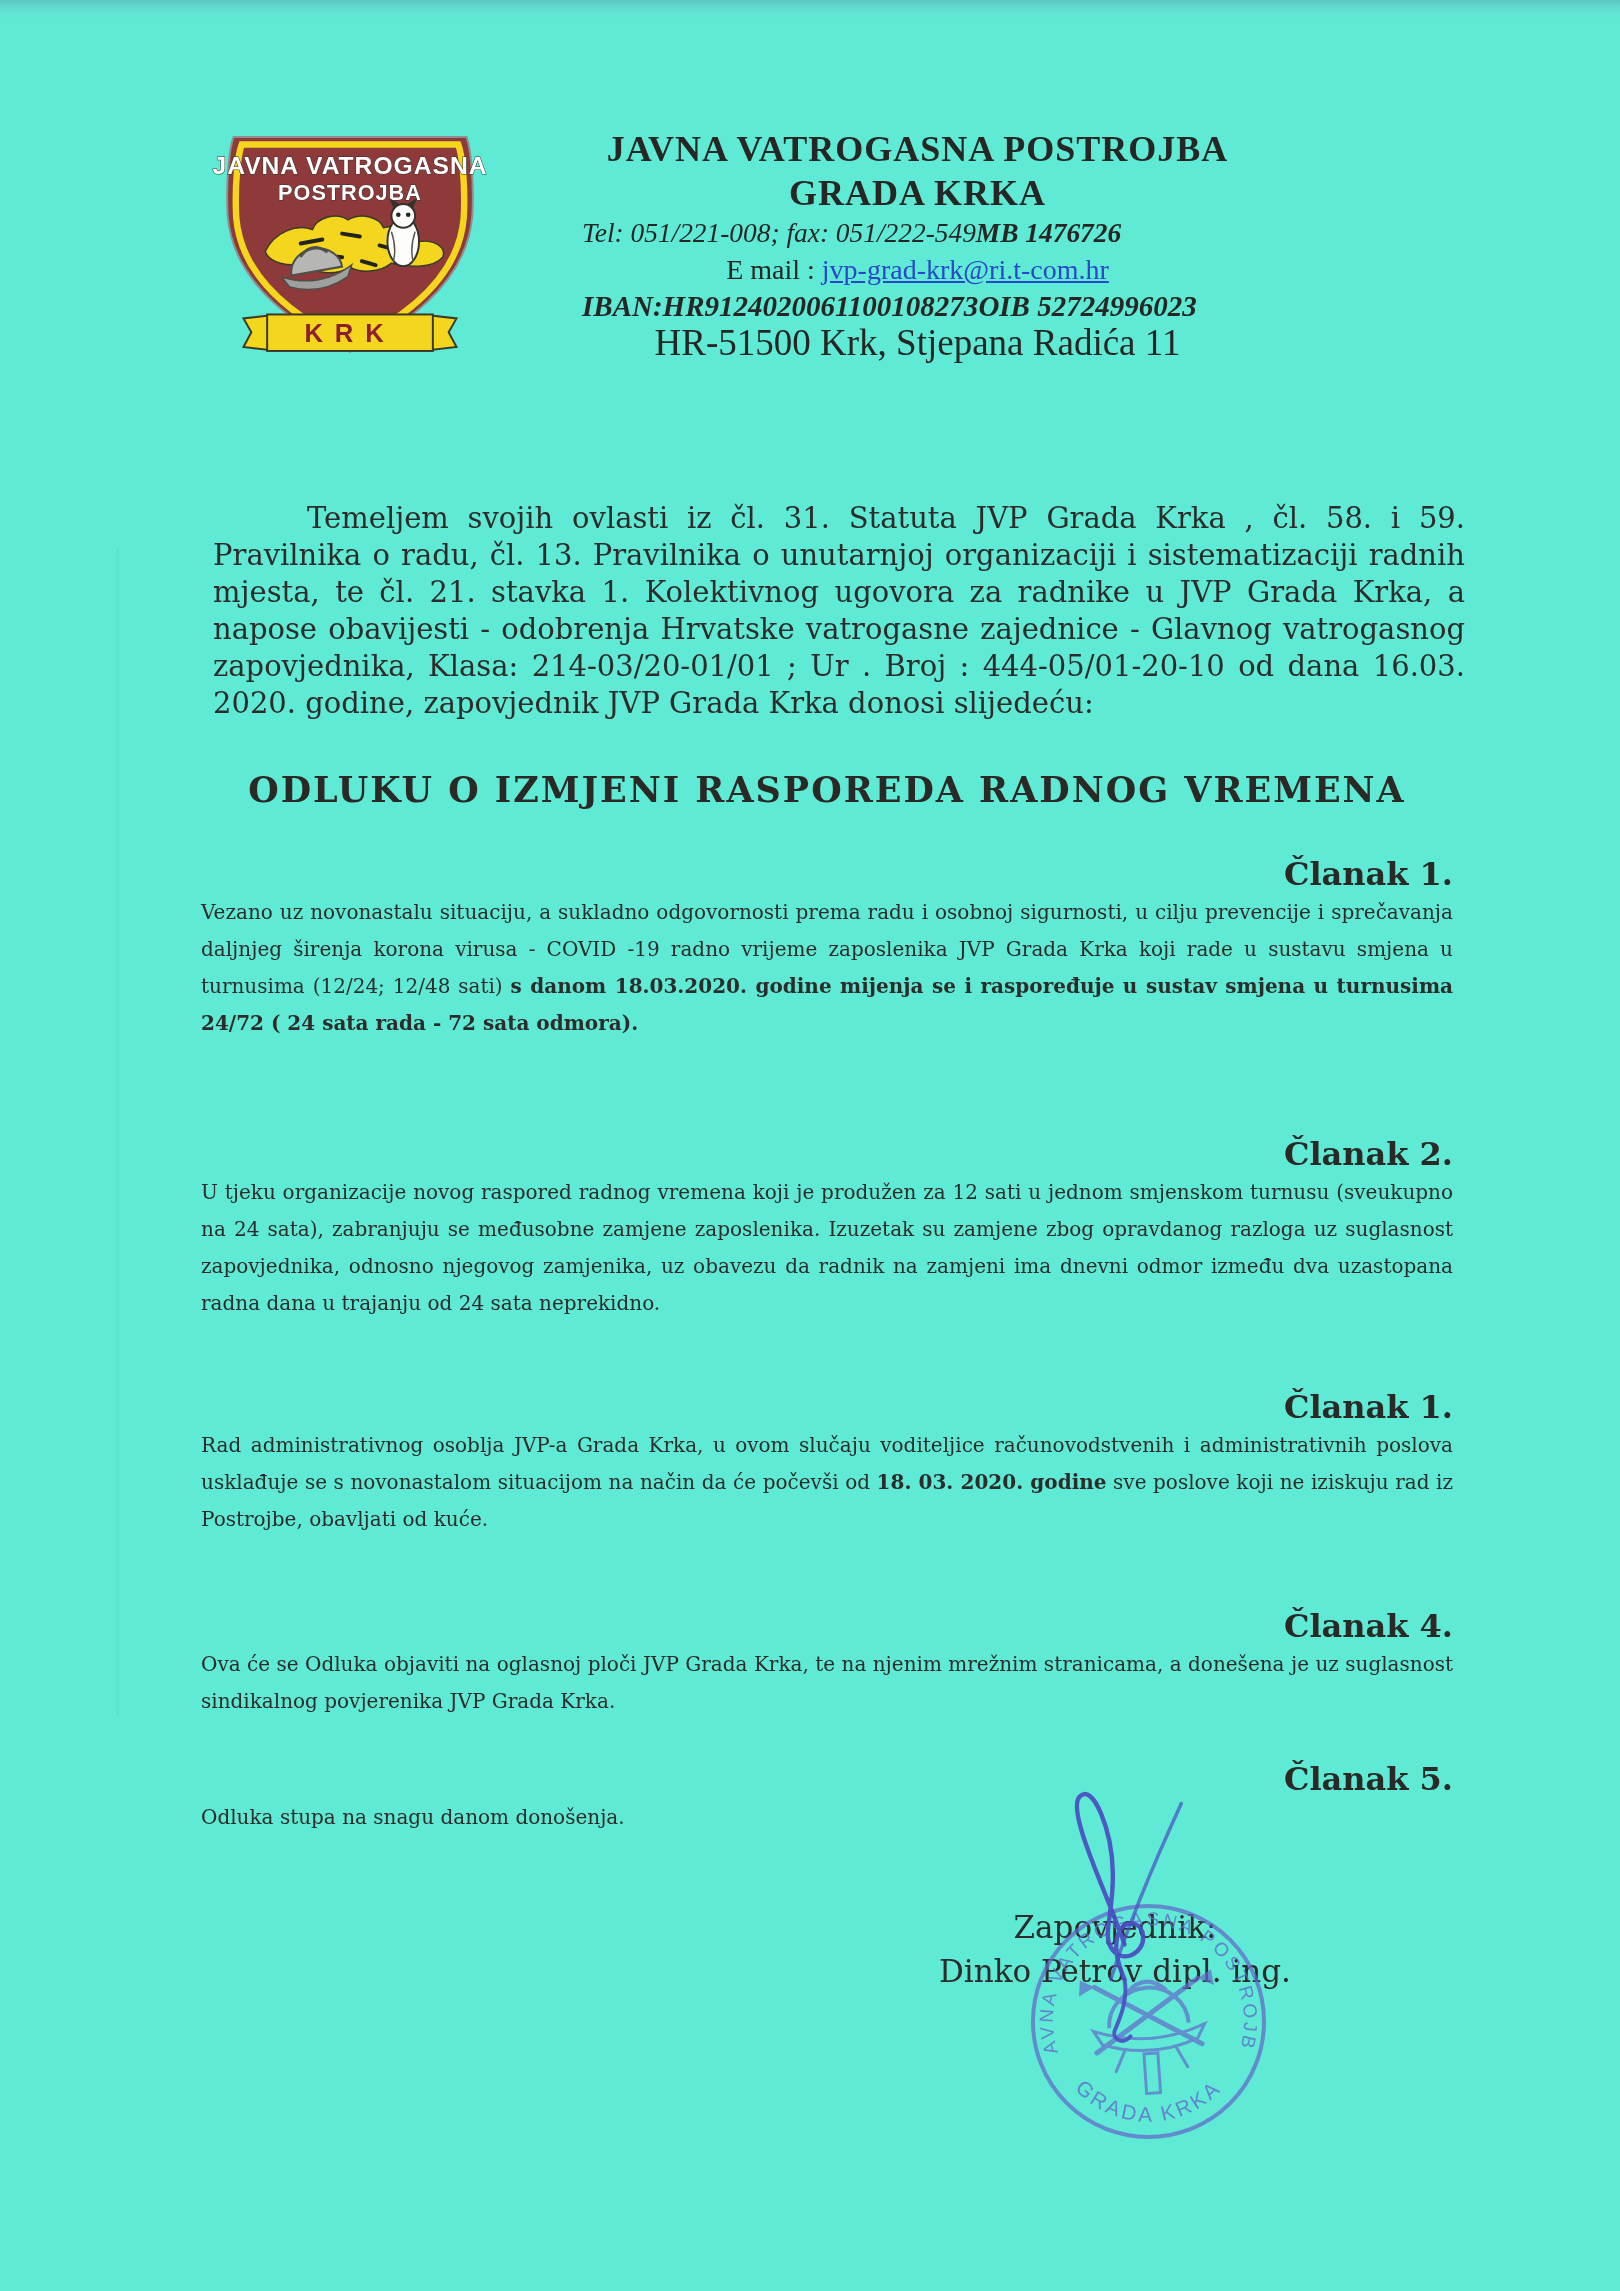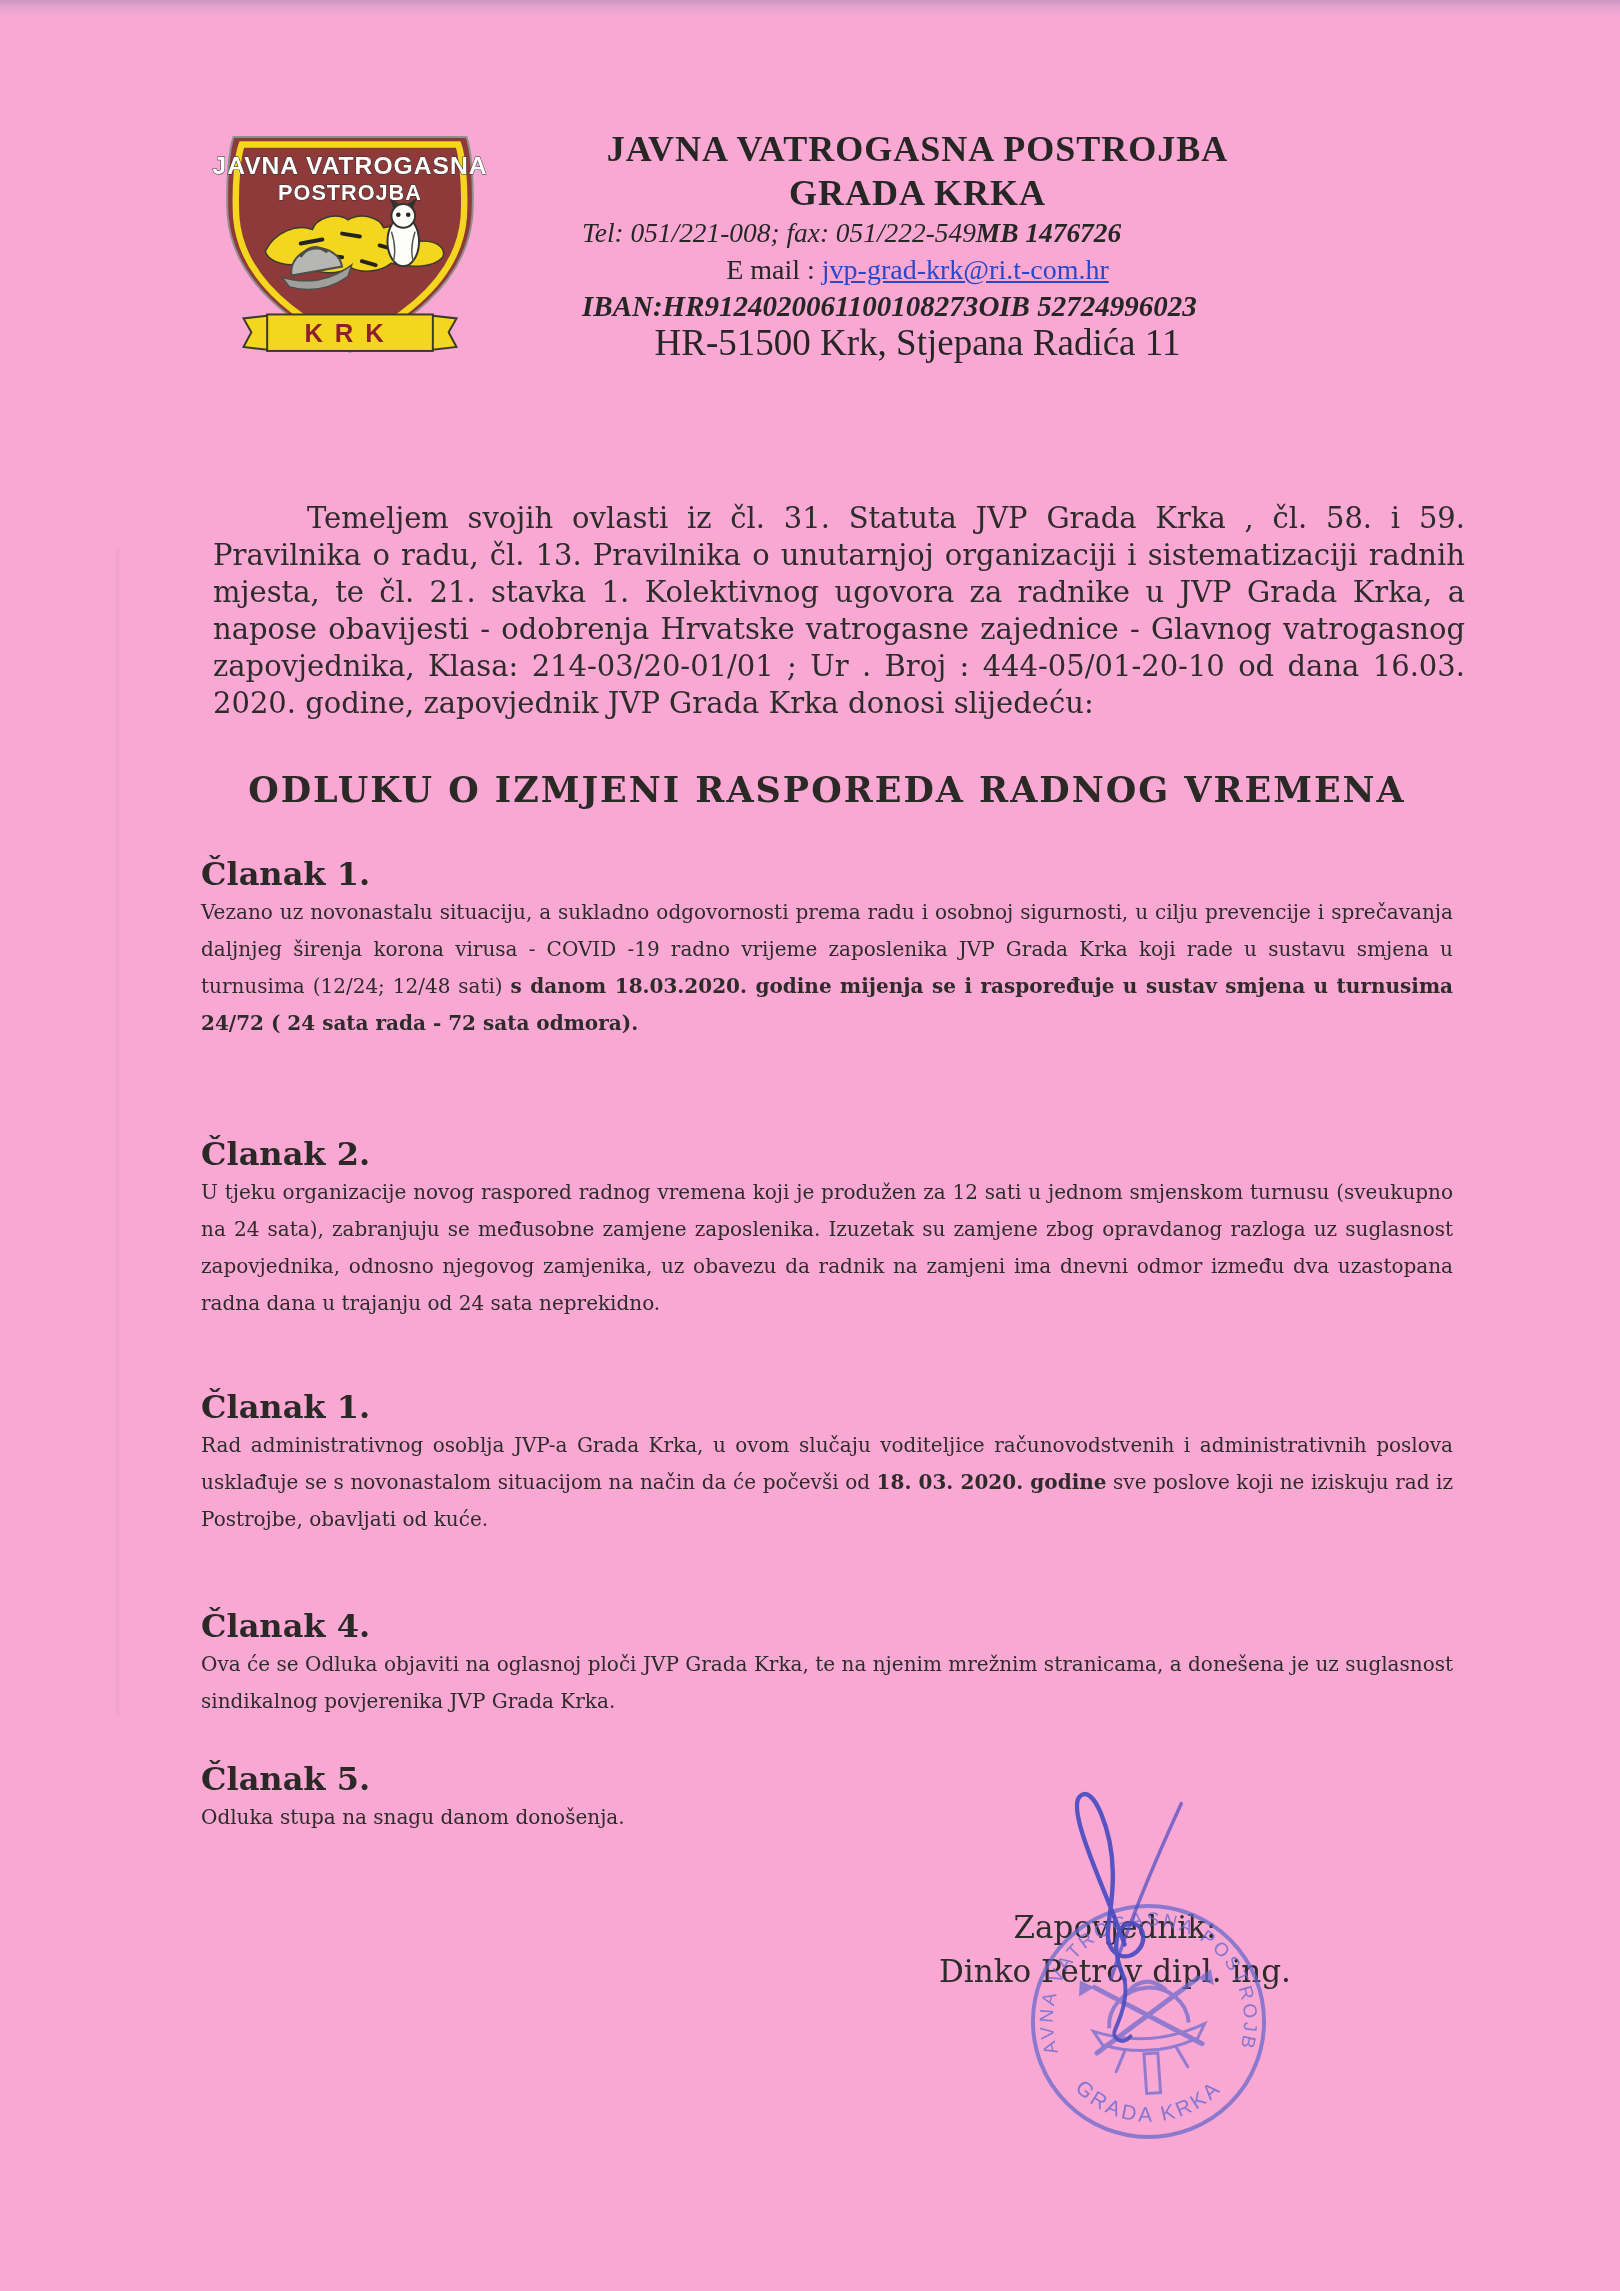--- a/index.html
+++ b/index.html
@@ -1,16 +1,16 @@
 <!DOCTYPE html>
 <html><head>
 <meta charset="utf-8">
 <style>
   html,body{margin:0;padding:0;background:#ffffff;}
-  .page{position:relative;width:1620px;height:2292px;background:#f9a8d4;
+  .page{position:relative;width:1620px;height:2292px;background:#5eead4;
         font-family:"DejaVu Serif",serif;color:#2d2c2a;overflow:hidden;}
 
   .scan-top{position:absolute;left:0;top:0;width:1620px;height:19.6px;
     background:linear-gradient(180deg,rgba(92,112,150,.30) 0%,rgba(110,130,165,.14) 35%,rgba(110,130,165,0) 90%);}
   .scan-left{position:absolute;left:116px;top:549px;width:2.9px;height:1166px;background:rgba(70,70,80,.05);}
 
   
   .logo{position:absolute;left:206px;top:120px;width:288px;height:239px;}
   .letterhead{position:absolute;left:541px;top:127px;width:753px;text-align:center;
               font-family:"Liberation Serif",serif;color:#262624;}
@@ -26,21 +26,21 @@
 
   .meta{position:absolute;left:201px;top:388px;font-size:32px;line-height:38px;}
 
   .intro{position:absolute;left:201px;top:488px;width:1252px;margin:12px;
          font-size:29px;line-height:37px;text-align:justify;text-indent:94px;}
 
   .doctitle{position:absolute;left:201px;top:768px;width:1252px;margin:0;
             font-size:35px;line-height:43px;font-weight:bold;text-align:center;letter-spacing:2px;color:#2a2926;}
 
   .article{position:absolute;left:201px;width:1252px;}
-  .article h2{margin:0;font-size:32px;line-height:39px;font-weight:bold;text-align:left;color:#2a2926;}
+  .article h2{margin:0;font-size:32px;line-height:39px;font-weight:bold;text-align:right;color:#2a2926;}
   .article p{margin:0;font-size:20px;line-height:37px;text-align:justify;}
   .article .b{font-weight:bold;}
   .a1{top:855px;} .a2{top:1135px;} .a3{top:1388px;} .a4{top:1607px;} .a5{top:1760px;}
 
   .sigblock{position:absolute;left:931px;top:1905px;width:368px;text-align:center;
             font-size:31px;line-height:44px;}
 
   .stamp{position:absolute;left:1025px;top:1898px;width:247px;height:247px;opacity:.86;}
   .scribble{position:absolute;left:1015px;top:1770px;width:225px;height:294px;}
 </style>

